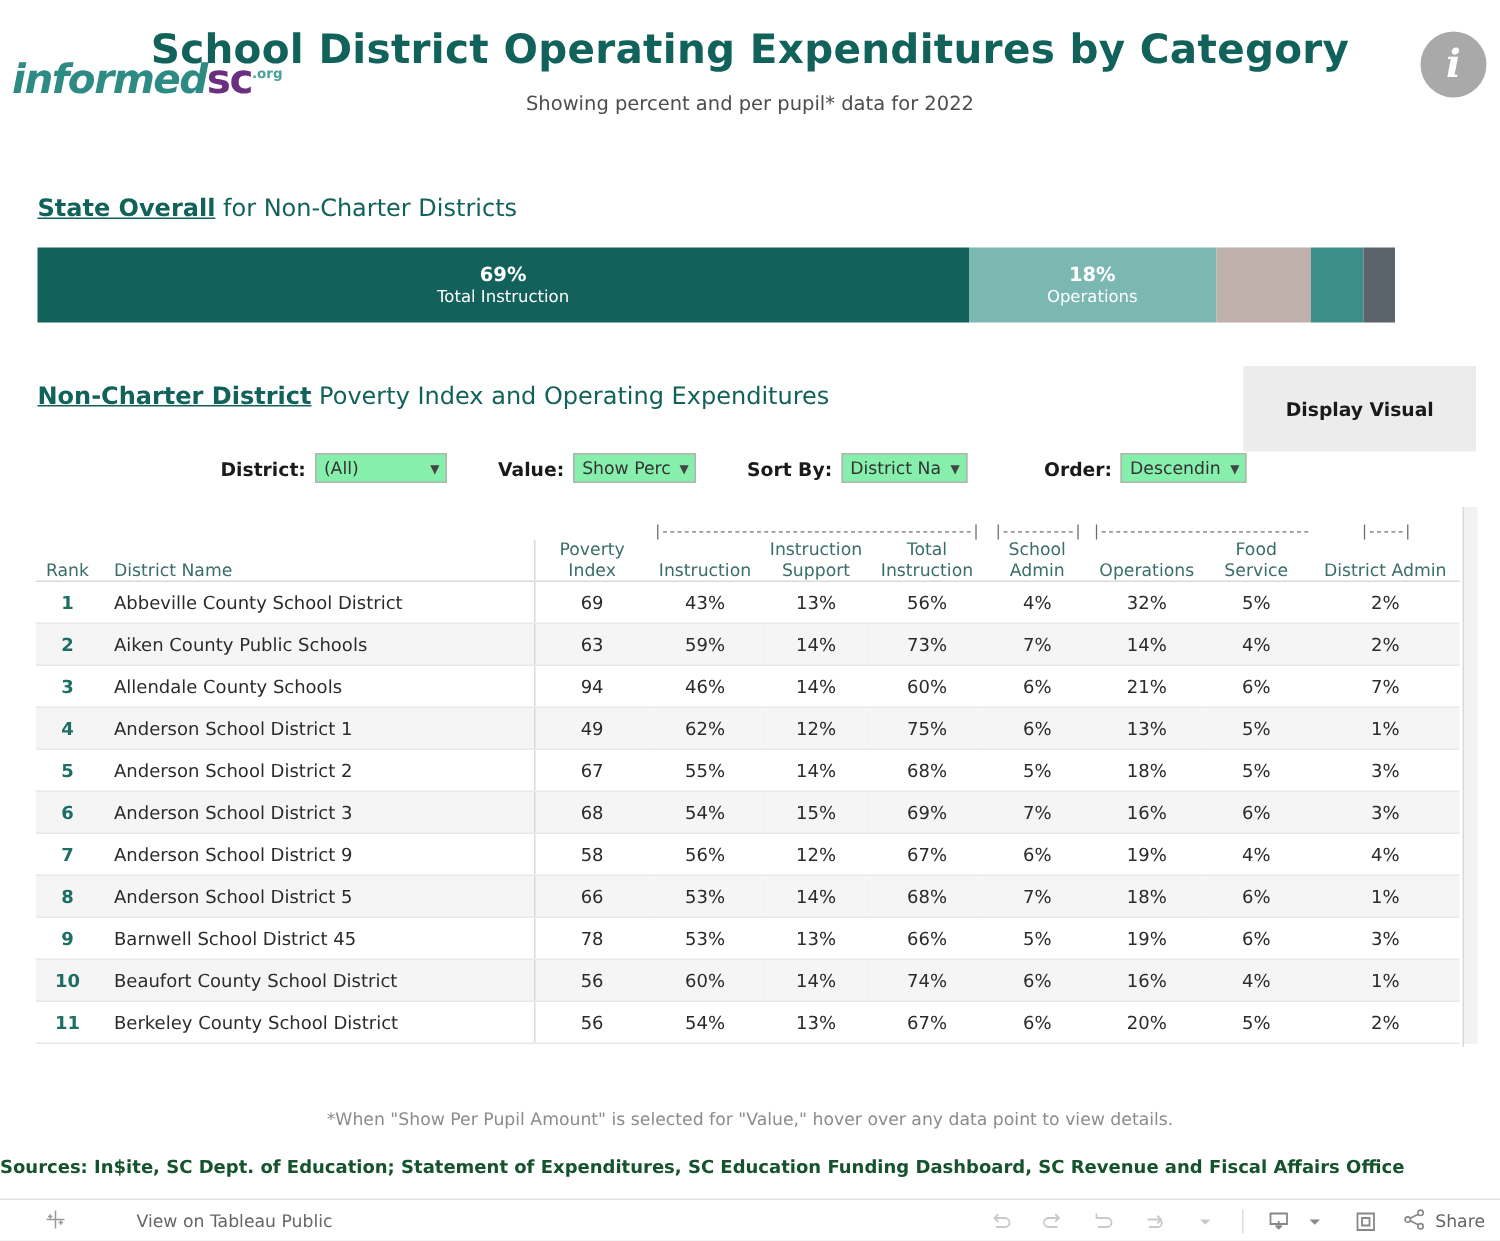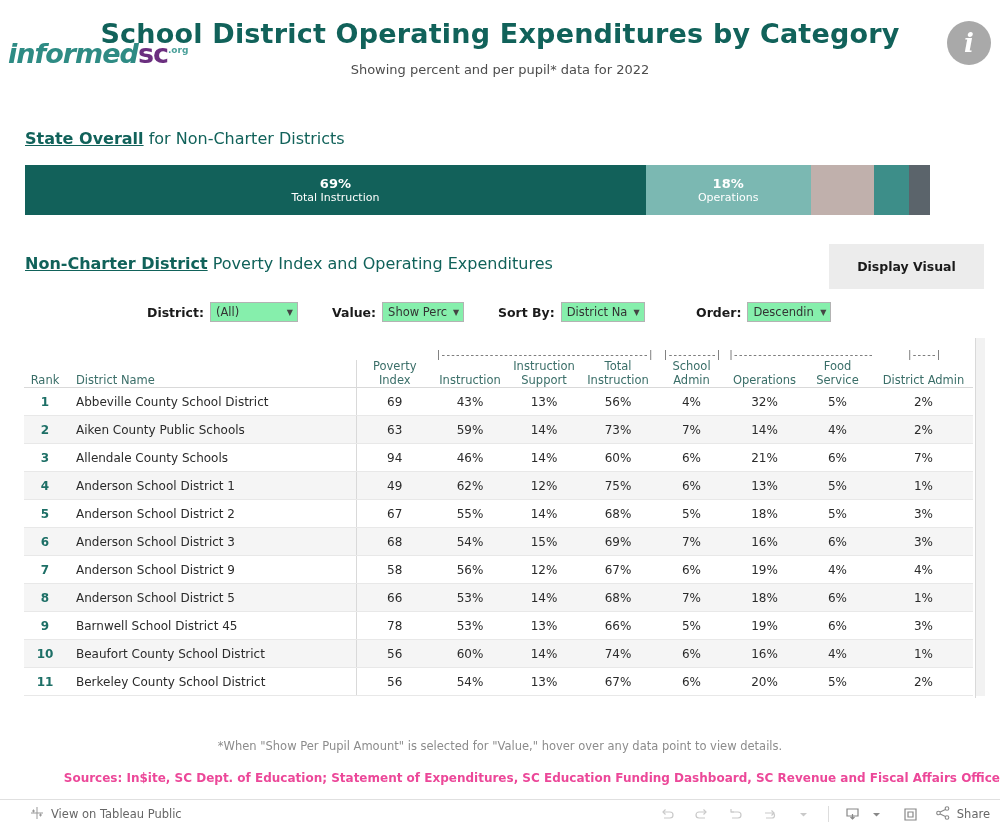--- a/index.html
+++ b/index.html
@@ -38,21 +38,21 @@
   
   .state-head { position: absolute; left: 15px; top: 14px; }
   .stacked-bar { position: absolute; left: 15px; top: 50px; width: 905px; height: 50px;
                  display: flex; }
   .seg { position: relative; height: 50px; display: flex; flex-direction: column;
          align-items: center; justify-content: center; overflow: hidden; }
   .seg .v { font-size: 13px; font-weight: bold; color: #ffffff; line-height: 15px; }
   .seg .l { font-size: 11px; color: #ffffff; line-height: 14px; }
 
   
-  .display-visual { position: absolute; right: 6px; top: 4px; width: 155px; height: 45px;
+  .display-visual { position: absolute; right: 6px; top: 4px; width: 155px; height: 57px;
                     background: #ececec; color: #1a1a1a; font-size: 12.5px; font-weight: bold;
                     display: flex; align-items: center; justify-content: center; cursor: pointer; }
   .ctrls { position: absolute; left: 0; top: 54px; width: 980px; height: 34px; }
   .ctrl { position: absolute; display: flex; align-items: center; gap: 6px; }
   .ctrl .lbl { font-size: 12.5px; font-weight: bold; color: #1a1a1a; }
   .dd { border: 1px solid #b3b3b3; background: #86efac; height: 20px;
         display: flex; align-items: center; justify-content: space-between;
         padding: 0 4px 0 5px; font-size: 11.5px; color: #333; cursor: pointer; }
   .dd .cap { white-space: nowrap; overflow: hidden; }
   .caret { font-size: 8px; color: #444; margin-left: 6px; }
@@ -73,29 +73,29 @@
   .sepL { border-left: 1px solid #d9d9d9; }
   tbody tr td { height: 28px; font-size: 12px; color: #2b2b2b; border-bottom: 1px solid #e8e8e8; }
   tbody tr.alt td { background: #f5f5f5; }
   tbody tr td.c-rank { color: #1d6f66; font-weight: bold; font-size: 12px; }
   .tbl-rightline { position: absolute; left: 951px; top: 0; width: 1px; height: 360px; background: #d9d9d9; }
   .scroll-track { position: absolute; left: 966px; top: 98px; width: 9px; height: 358px; background: #f2f2f2; }
 
   
   .foot-note { position: absolute; left: 0; right: 0; top: 739px; text-align: center;
                font-size: 11.5px; color: #8c8c8c; }
-  .foot-src { position: absolute; left: 0; right: 0; top: 771px; text-align: right;
-              font-size: 12px; font-weight: bold; color: #ec4899; padding-left: 39px; }
+  .foot-src { position: absolute; left: 0; right: 0; top: 771px; text-align: left;
+              font-size: 12px; font-weight: bold; color: #14532d; }
 
   
   .tbar { position: absolute; left: 0; bottom: 0; width: 1000px; height: 28px;
           background: #ffffff; border-top: 1px solid #e0e0e0; }
   .tbar-left { position: absolute; left: 30px; top: 0; height: 28px; display: flex;
                align-items: center; gap: 7px; cursor: pointer; }
-  .tbar-left .txt { font-size: 11.5px; color: #666; }
+  .tbar-left .txt { font-size: 11.5px; color: #666; margin-left: 40px; }
   .tbar-right { position: absolute; right: 10px; top: 0; height: 28px; display: flex;
                 align-items: center; gap: 14px; }
   .tb-ico { width: 20px; height: 20px; display: flex; align-items: center; justify-content: center;
             color: #c9c9c9; cursor: pointer; }
   .tb-ico.dark { color: #888; }
   .tb-div { width: 1px; height: 16px; background: #ddd; }
   .tb-share { display: flex; align-items: center; gap: 6px; cursor: pointer; color: #666; font-size: 11.5px; }
 </style>
 </head>
 <body>

